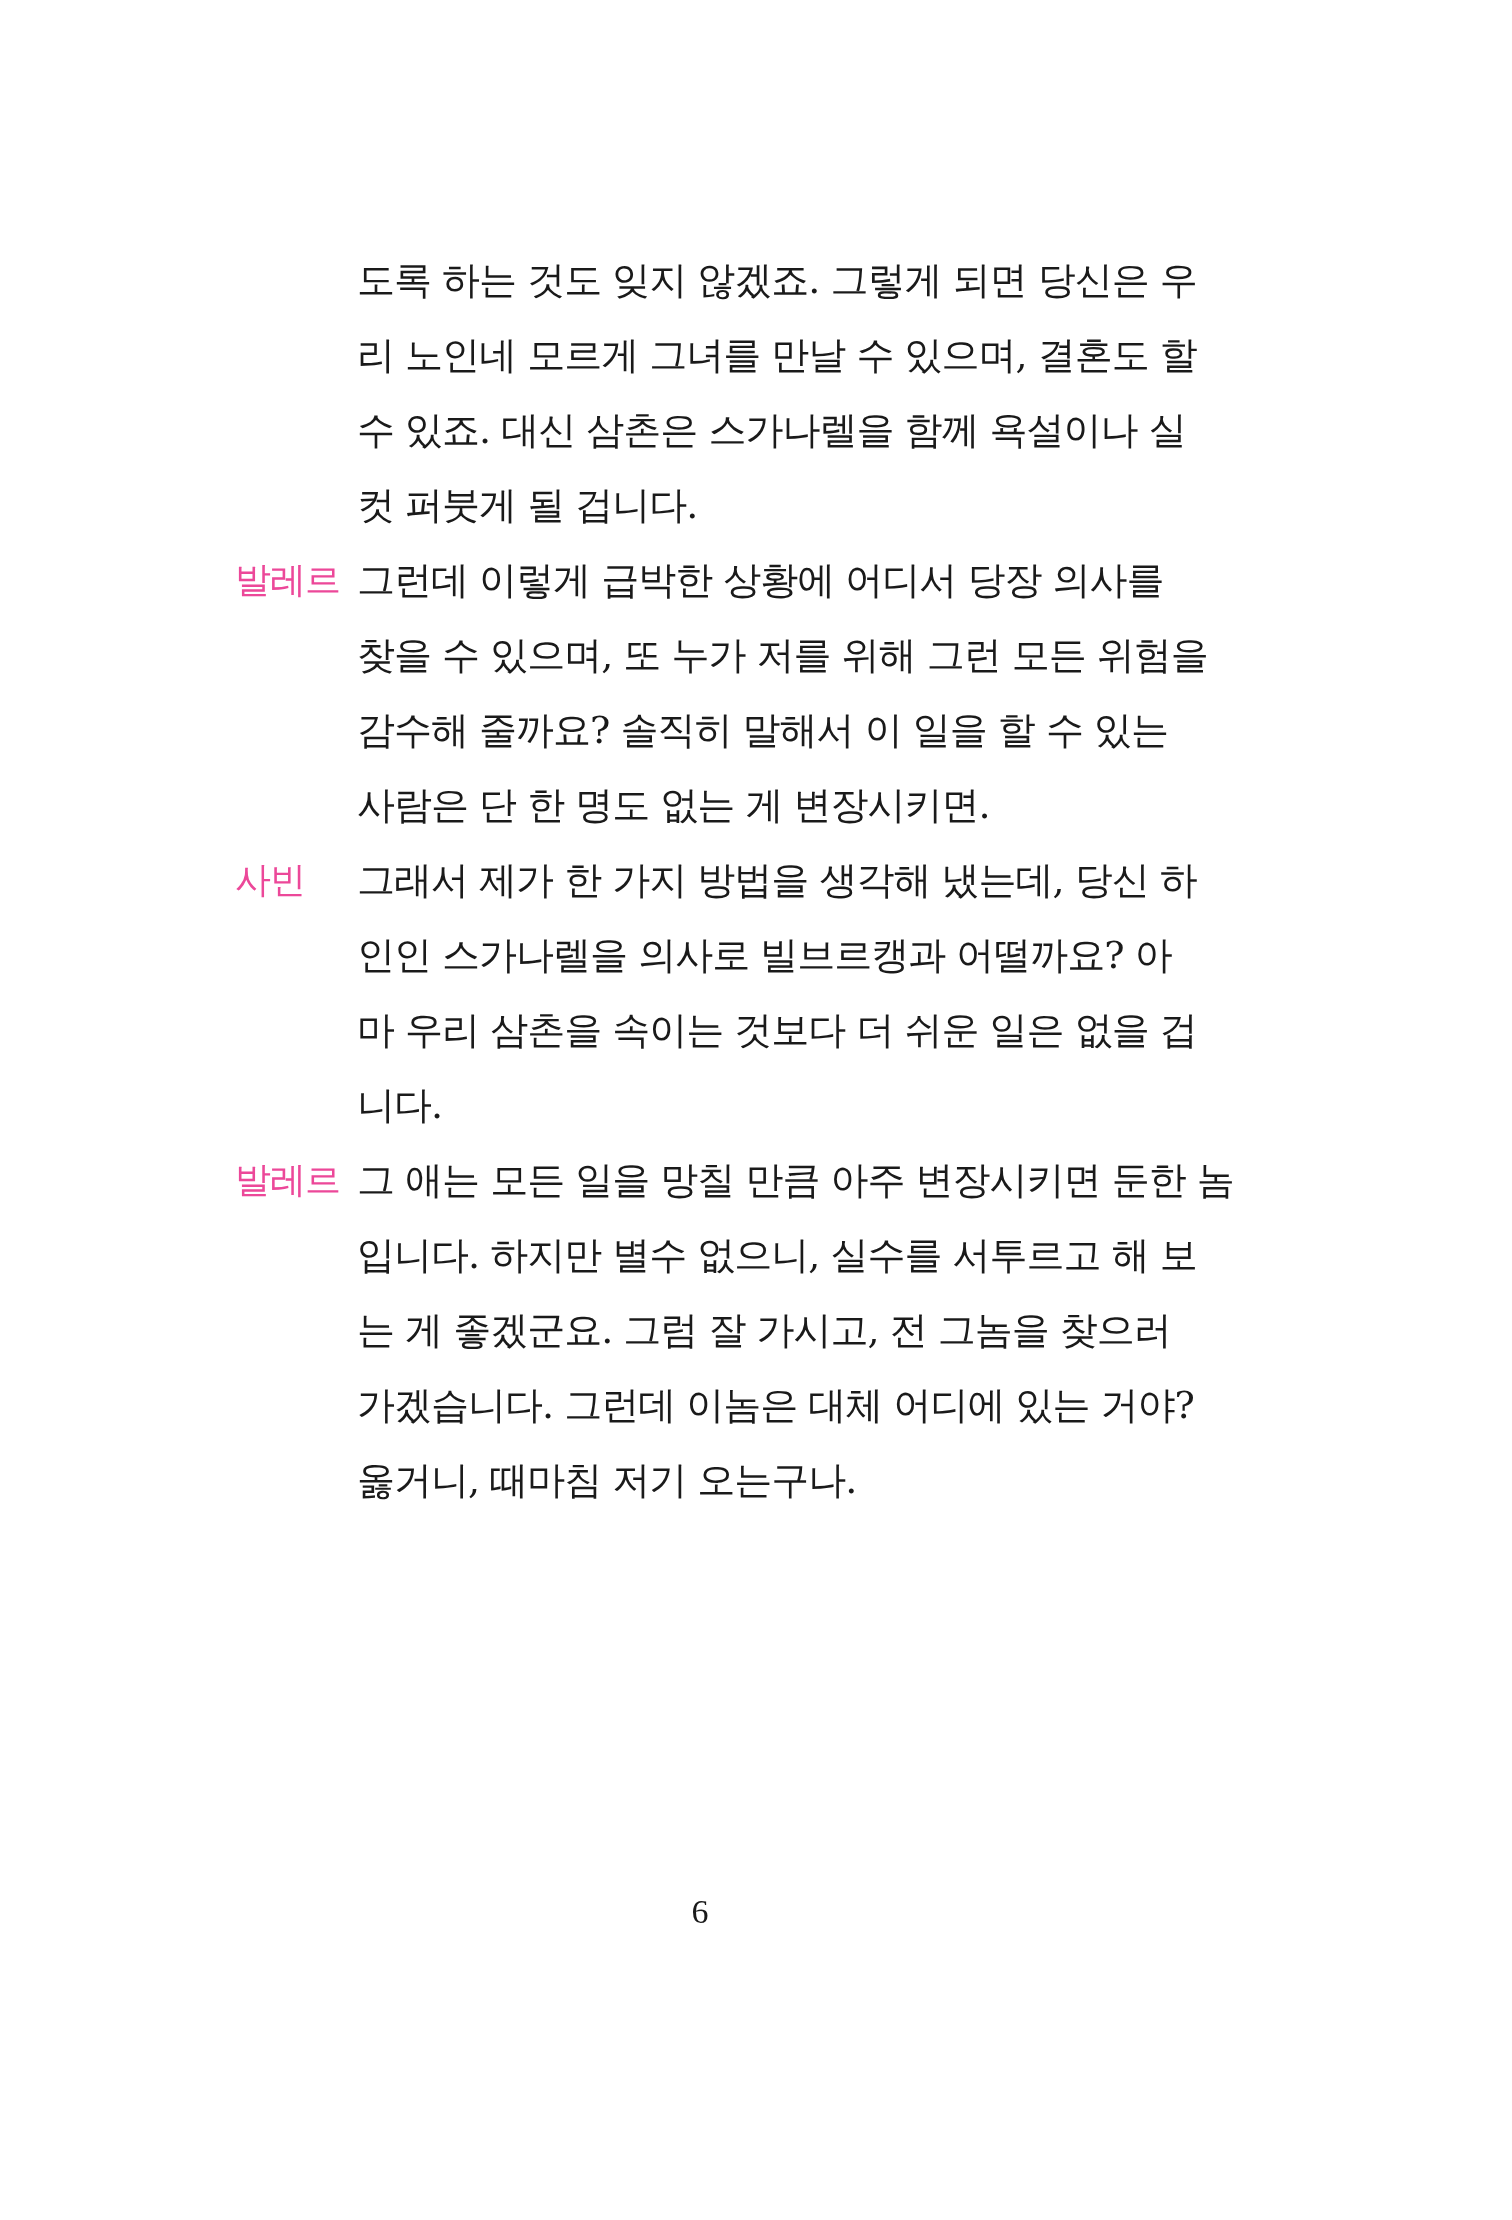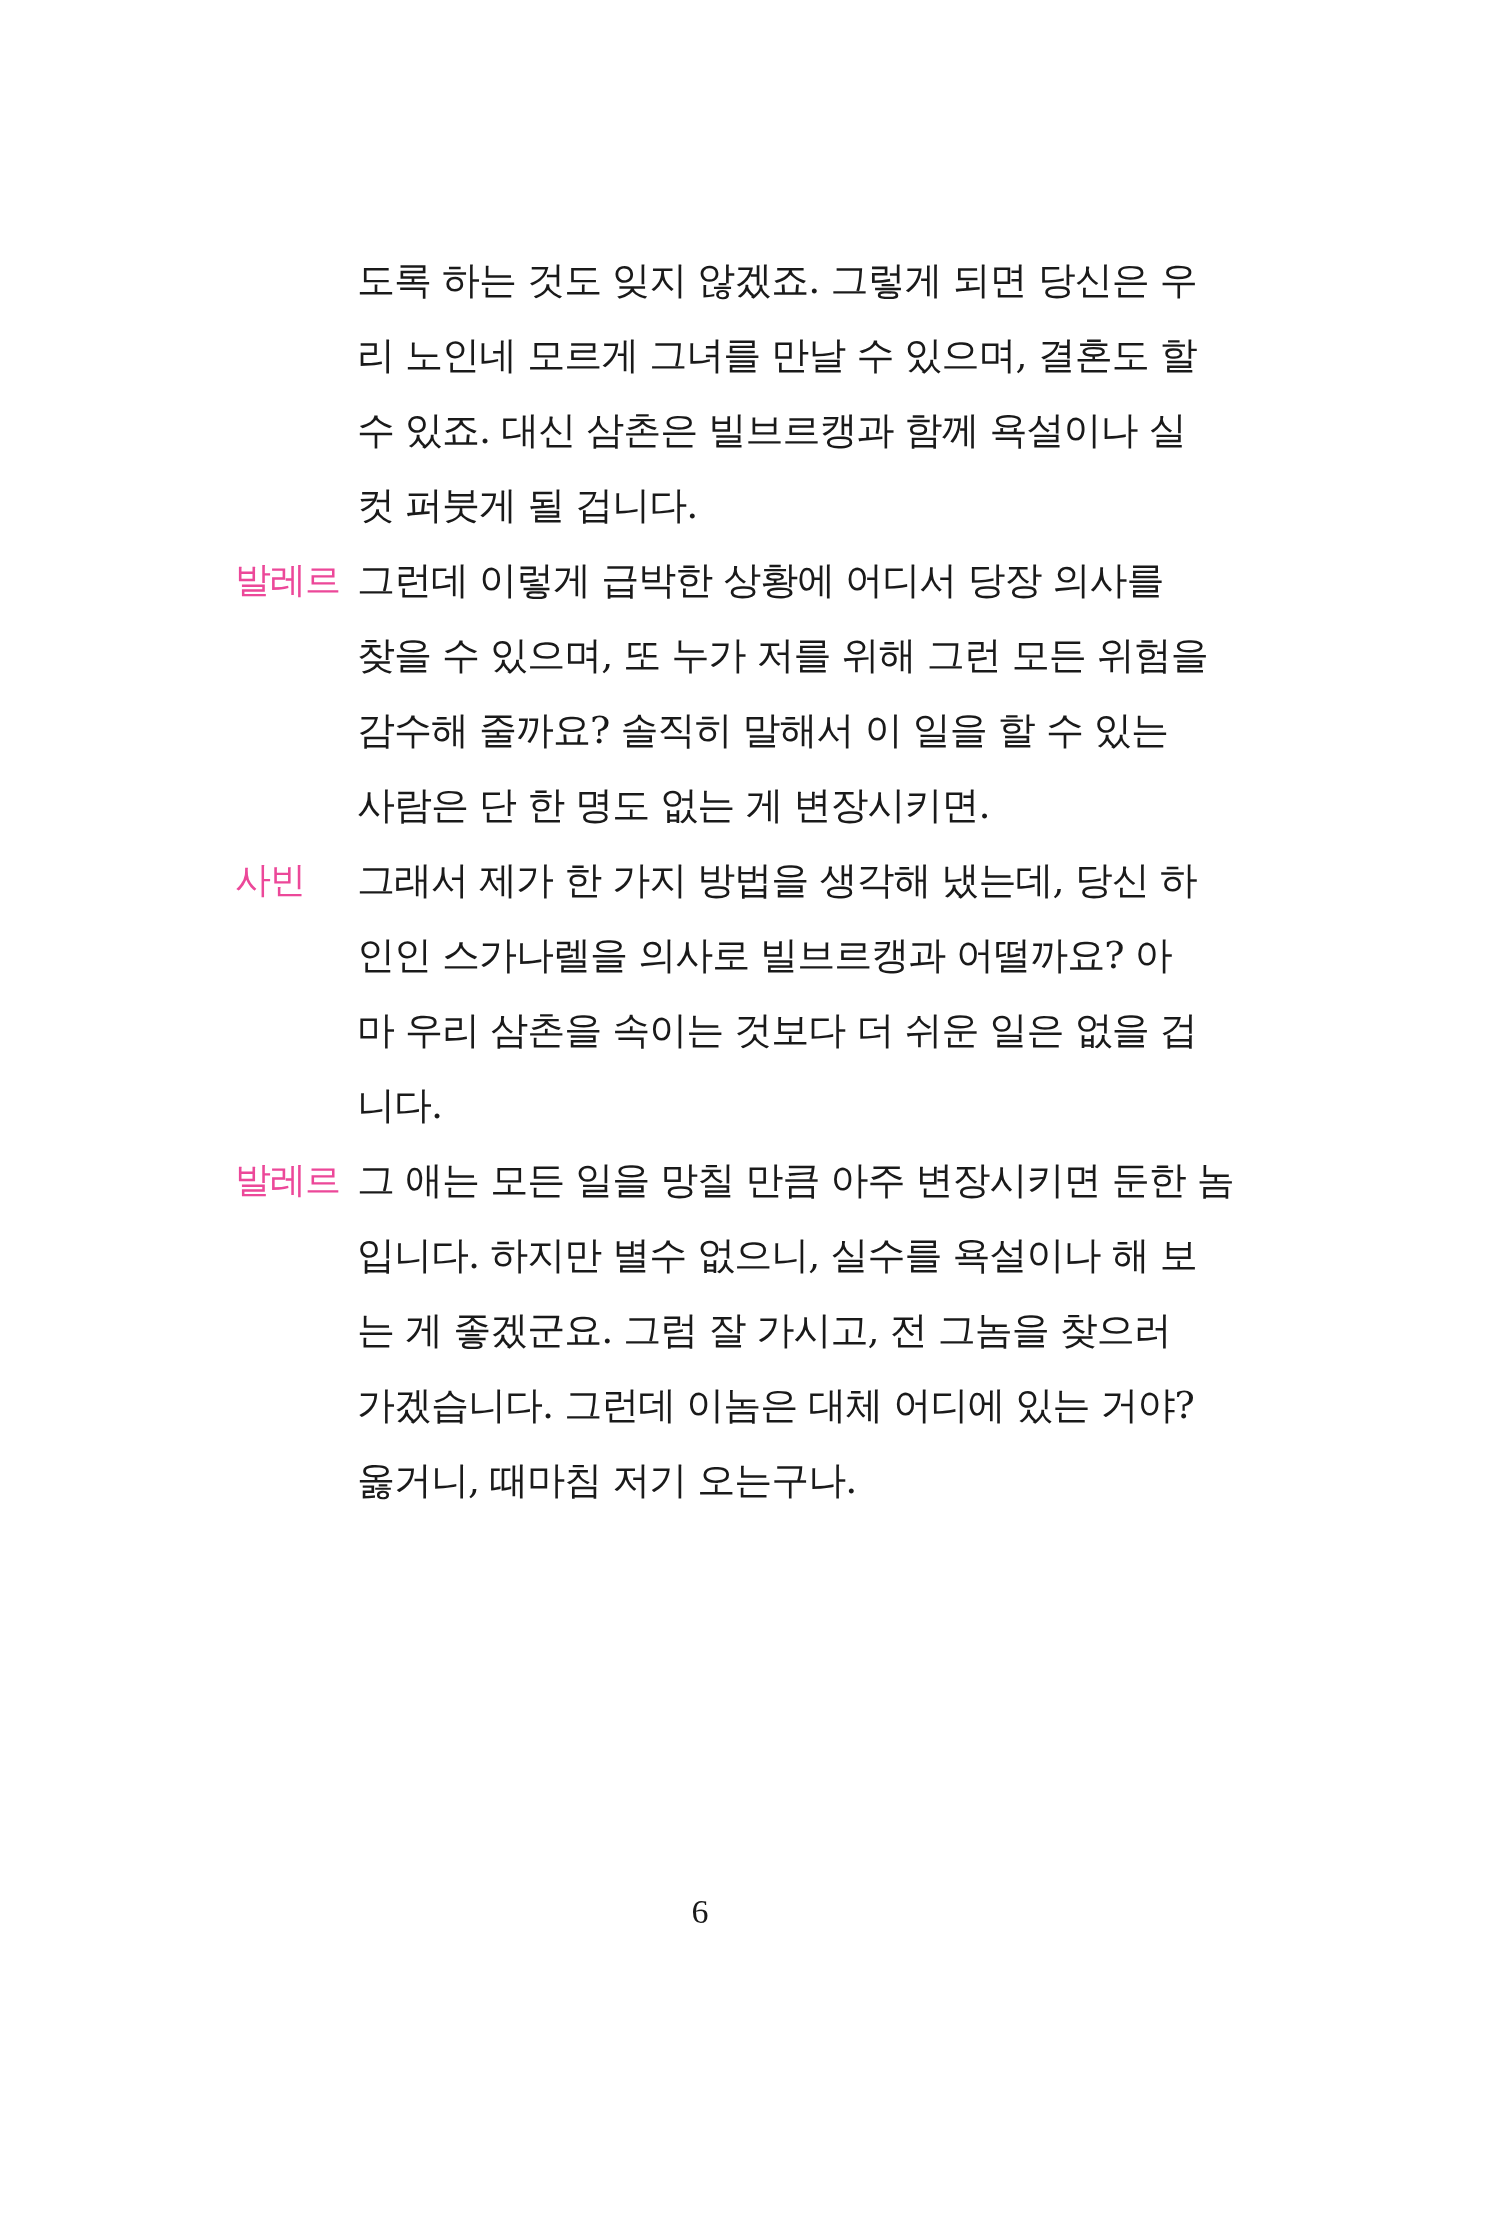--- a/index.html
+++ b/index.html
@@ -28,21 +28,21 @@
     }
   </style>
 </head>
 <body>
 
 <div class="page">
 
   <div class="block">
     <div class="line" style="top:258px">도록 하는 것도 잊지 않겠죠. 그렇게 되면 당신은 우</div>
     <div class="line" style="top:333px">리 노인네 모르게 그녀를 만날 수 있으며, 결혼도 할</div>
-    <div class="line" style="top:408px">수 있죠. 대신 삼촌은 빌브르캥과 함께 욕설이나 실</div>
+    <div class="line" style="top:408px">수 있죠. 대신 삼촌은 스가나렐을 함께 욕설이나 실</div>
     <div class="line" style="top:483px">컷 퍼붓게 될 겁니다.</div>
   </div>
 
   <div class="block">
     <div class="speaker" style="top:558px">발레르</div>
     <div class="line" style="top:558px">그런데 이렇게 급박한 상황에 어디서 당장 의사를</div>
     <div class="line" style="top:633px">찾을 수 있으며, 또 누가 저를 위해 그런 모든 위험을</div>
     <div class="line" style="top:708px">감수해 줄까요? 솔직히 말해서 이 일을 할 수 있는</div>
     <div class="line" style="top:783px">사람은 단 한 명도 없는 게 변장시키면.</div>
   </div>
@@ -51,20 +51,20 @@
     <div class="speaker" style="top:858px">사빈</div>
     <div class="line" style="top:858px">그래서 제가 한 가지 방법을 생각해 냈는데, 당신 하</div>
     <div class="line" style="top:933px">인인 스가나렐을 의사로 빌브르캥과 어떨까요? 아</div>
     <div class="line" style="top:1008px">마 우리 삼촌을 속이는 것보다 더 쉬운 일은 없을 겁</div>
     <div class="line" style="top:1083px">니다.</div>
   </div>
 
   <div class="block">
     <div class="speaker" style="top:1158px">발레르</div>
     <div class="line" style="top:1158px">그 애는 모든 일을 망칠 만큼 아주 변장시키면 둔한 놈</div>
-    <div class="line" style="top:1233px">입니다. 하지만 별수 없으니, 실수를 욕설이나 해 보</div>
+    <div class="line" style="top:1233px">입니다. 하지만 별수 없으니, 실수를 서투르고 해 보</div>
     <div class="line" style="top:1308px">는 게 좋겠군요. 그럼 잘 가시고, 전 그놈을 찾으러</div>
     <div class="line" style="top:1383px">가겠습니다. 그런데 이놈은 대체 어디에 있는 거야?</div>
     <div class="line" style="top:1458px">옳거니, 때마침 저기 오는구나.</div>
   </div>
 
   <div class="page-number">6</div>
 </div>
 
 </body></html>

